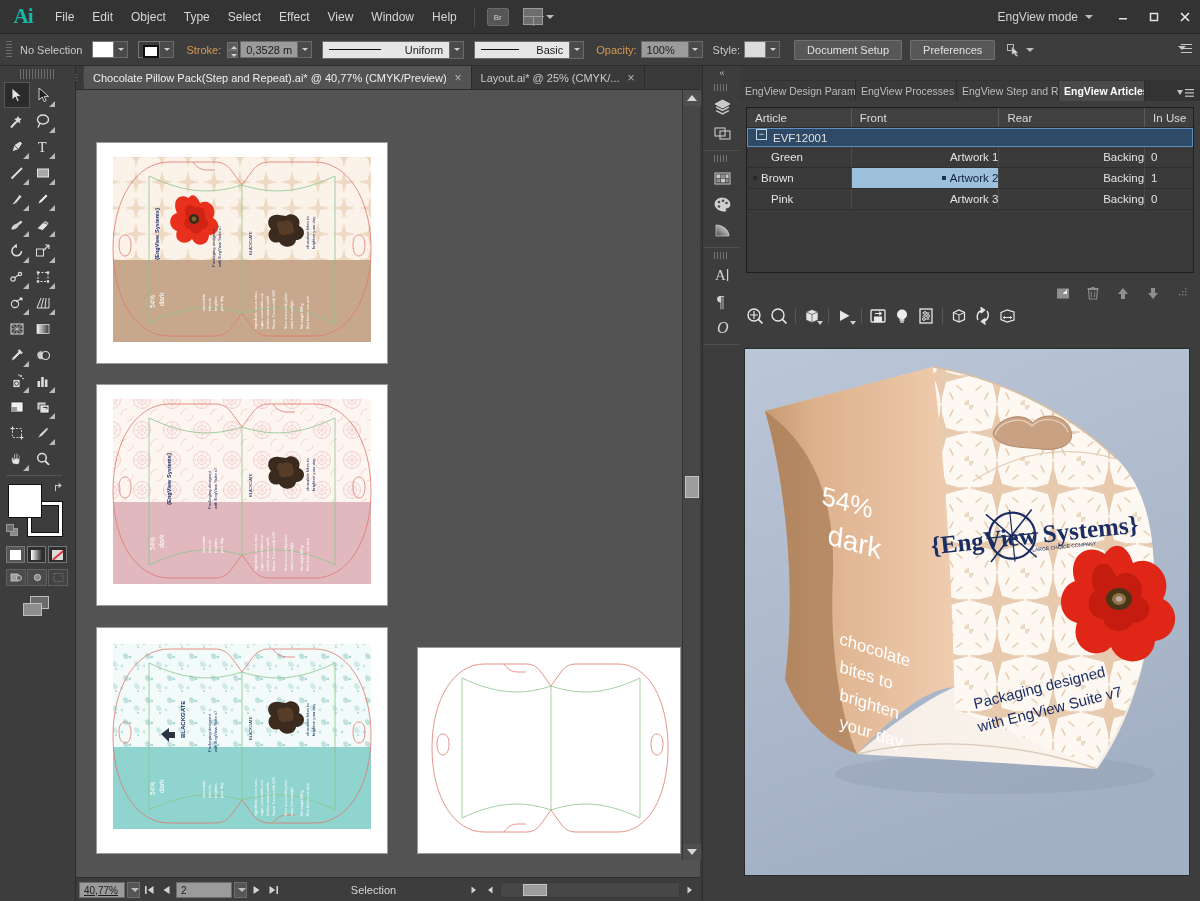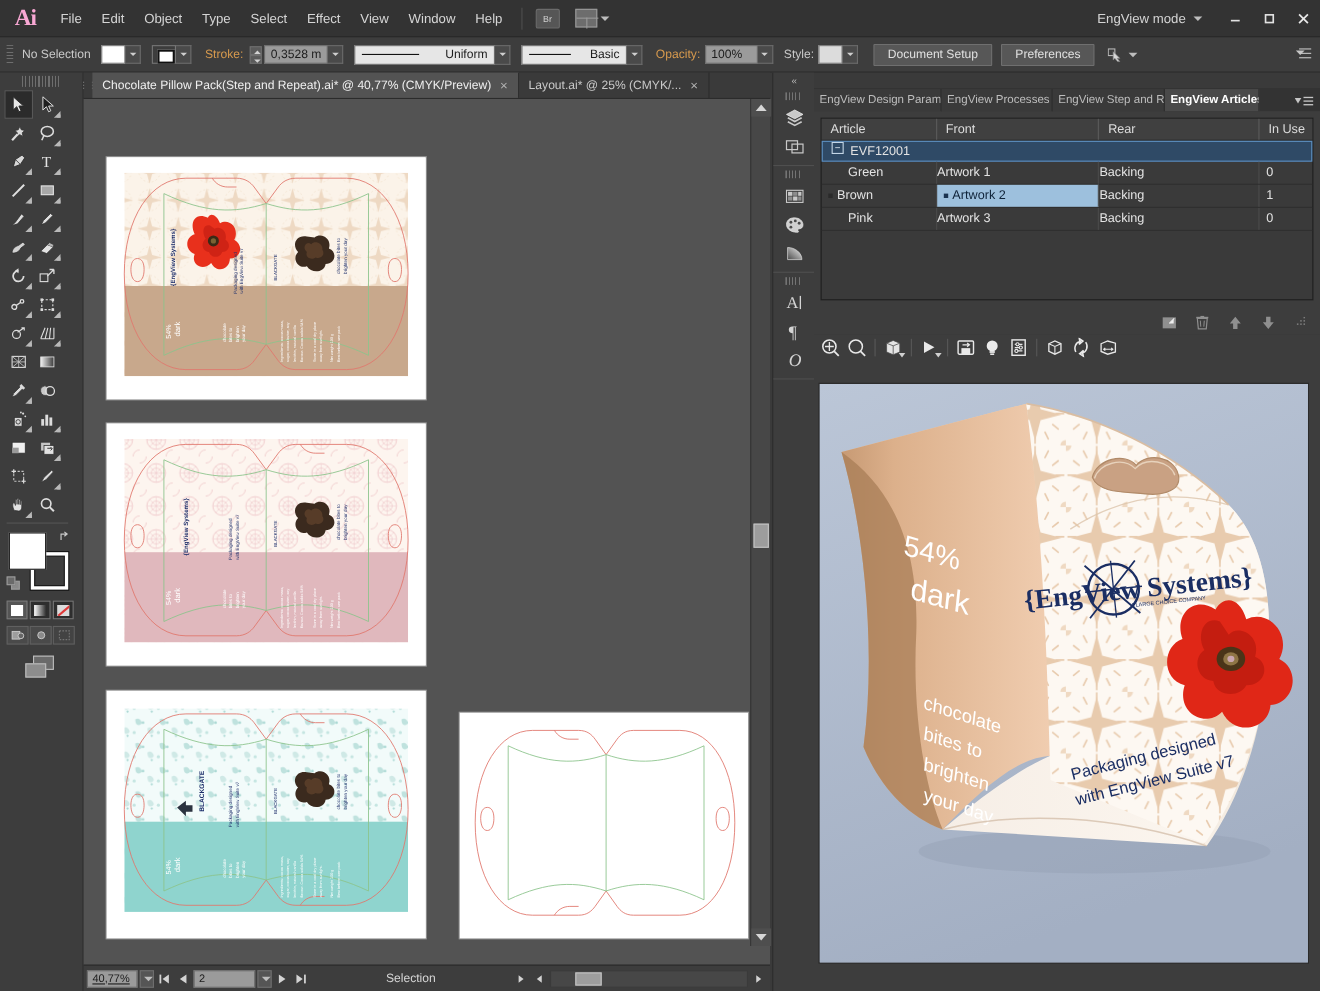--- a/index.html
+++ b/index.html
@@ -16,21 +16,21 @@
 
   
   #menubar {
     position: absolute; left:0; top:0; width:1200px; height:34px;
     background: #333333; display:flex; align-items:center;
     border-bottom: 1px solid #252525;
   }
   #ai-logo {
     width:46px; height:34px; display:flex; align-items:center; justify-content:center;
     font-family: "Liberation Serif", serif; font-weight:bold; font-size:21px;
-    color:#f9a8d4; letter-spacing:-1px;
+    color:#14b8a6; letter-spacing:-1px;
   }
   .menu-item {
     padding: 0 9px; height:34px; line-height:34px; font-size:12px; color:#d6d6d6;
     cursor:default; white-space:nowrap;
   }
   .menu-sep-v { width:1px; height:20px; background:#4e4e4e; margin:0 8px; }
   .br-btn {
     width:22px; height:18px; background:#565656; border:1px solid #6b6b6b;
     border-radius:2px; font-size:8px; color:#d0d0d0; text-align:center; line-height:17px;
     margin-left:4px;
@@ -190,21 +190,21 @@
     border-right:1px solid #2c2c2c;overflow:hidden;white-space:nowrap;}
   .ptab.active{background:#4a4a4a;color:#ffffff;font-weight:bold;}
   #art-menu{margin-left:auto;padding-right:6px;}
   #art-table{margin:6px 6px 0;border:1px solid #1f1f1f;background:#3a3a3a;height:166px;position:relative;}
   #art-head{display:flex;height:20px;background:#404040;border-bottom:1px solid #2a2a2a;}
   .th{font-size:11.5px;color:#dcdcdc;line-height:20px;padding-left:8px;border-right:1px solid #5b5b5b;}
   .trow{display:flex;height:21px;border-bottom:1px solid #2f2f2f;}
   .trow.group{background:#2f4a66;border:1px solid #5d8fc0;}
   .td{font-size:11.5px;line-height:20px;color:#e3e3e3;border-right:1px solid #4b4b4b;
       display:flex;align-items:center;}
-  .td.center{justify-content:flex-start;}
+  .td.center{justify-content:flex-end;}
   .td.sel{background:#9dc0dd;color:#10243a;}
   .bullet{width:4px;height:4px;background:#2a2a2a;margin:0 4px 0 6px;display:inline-block;}
   .bullet.lt{background:#1a3350;}
   .expander{width:11px;height:11px;border:1px solid #c4d6e6;color:#e4eef7;font-size:9px;
      line-height:9px;text-align:center;margin:0 6px 0 8px;background:#2f4a66;}
   #art-foot{position:absolute;left:0;bottom:0;width:460px;height:22px;display:flex;
      align-items:center;justify-content:flex-end;gap:12px;padding-right:8px;background:#3d3d3d;}
   .footicon{width:18px;height:16px;display:flex;align-items:center;justify-content:center;color:#8f8f8f;}
 
   

